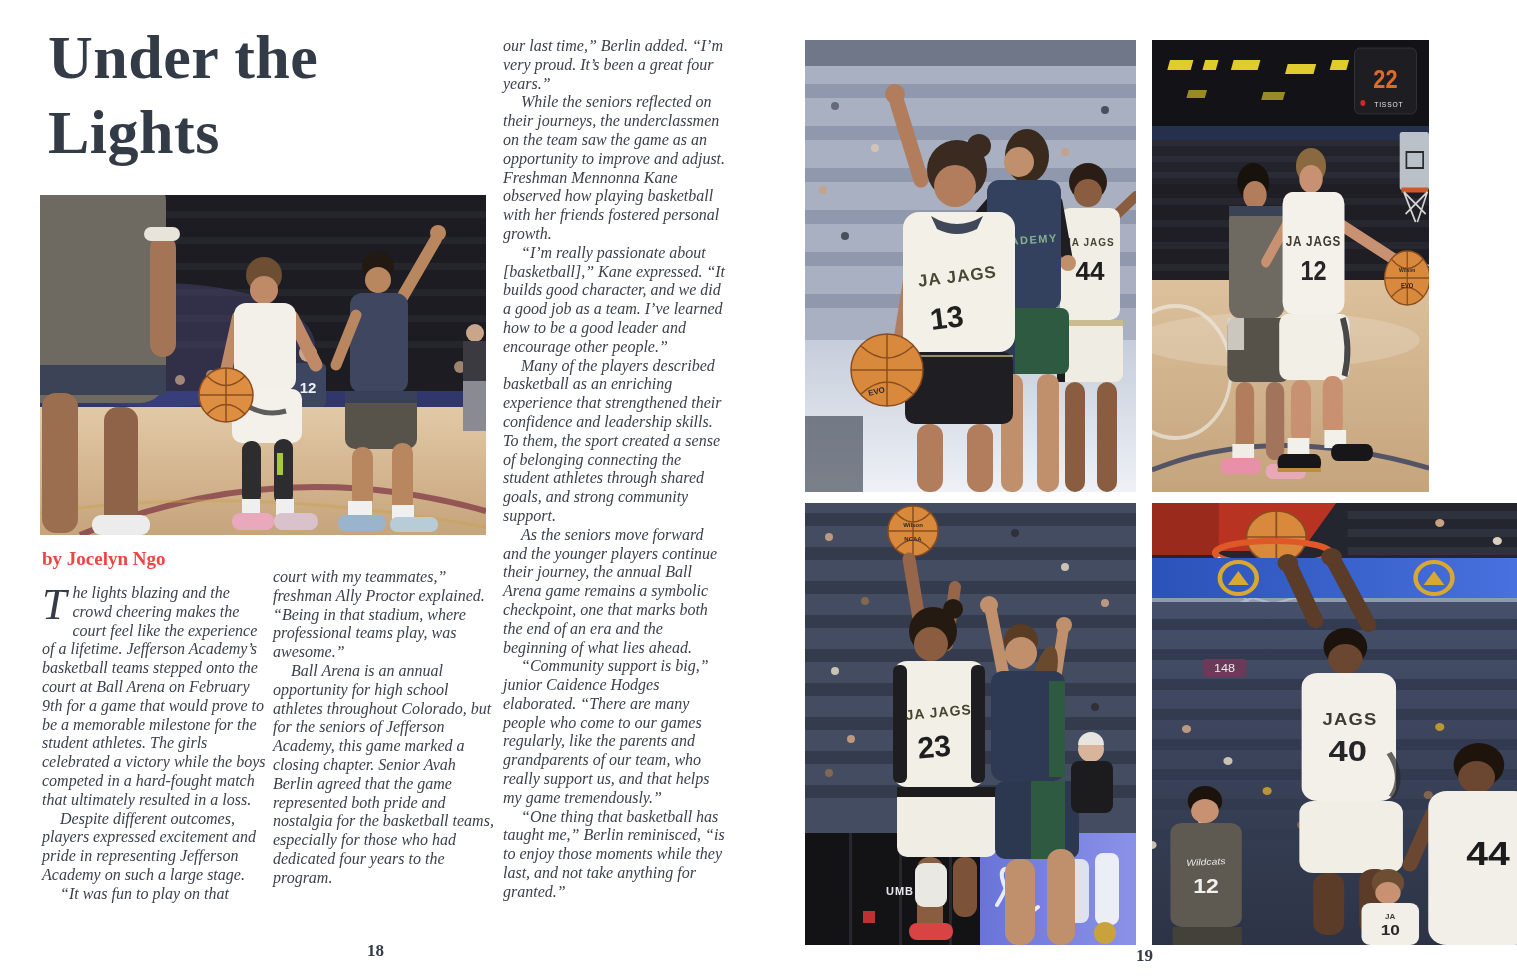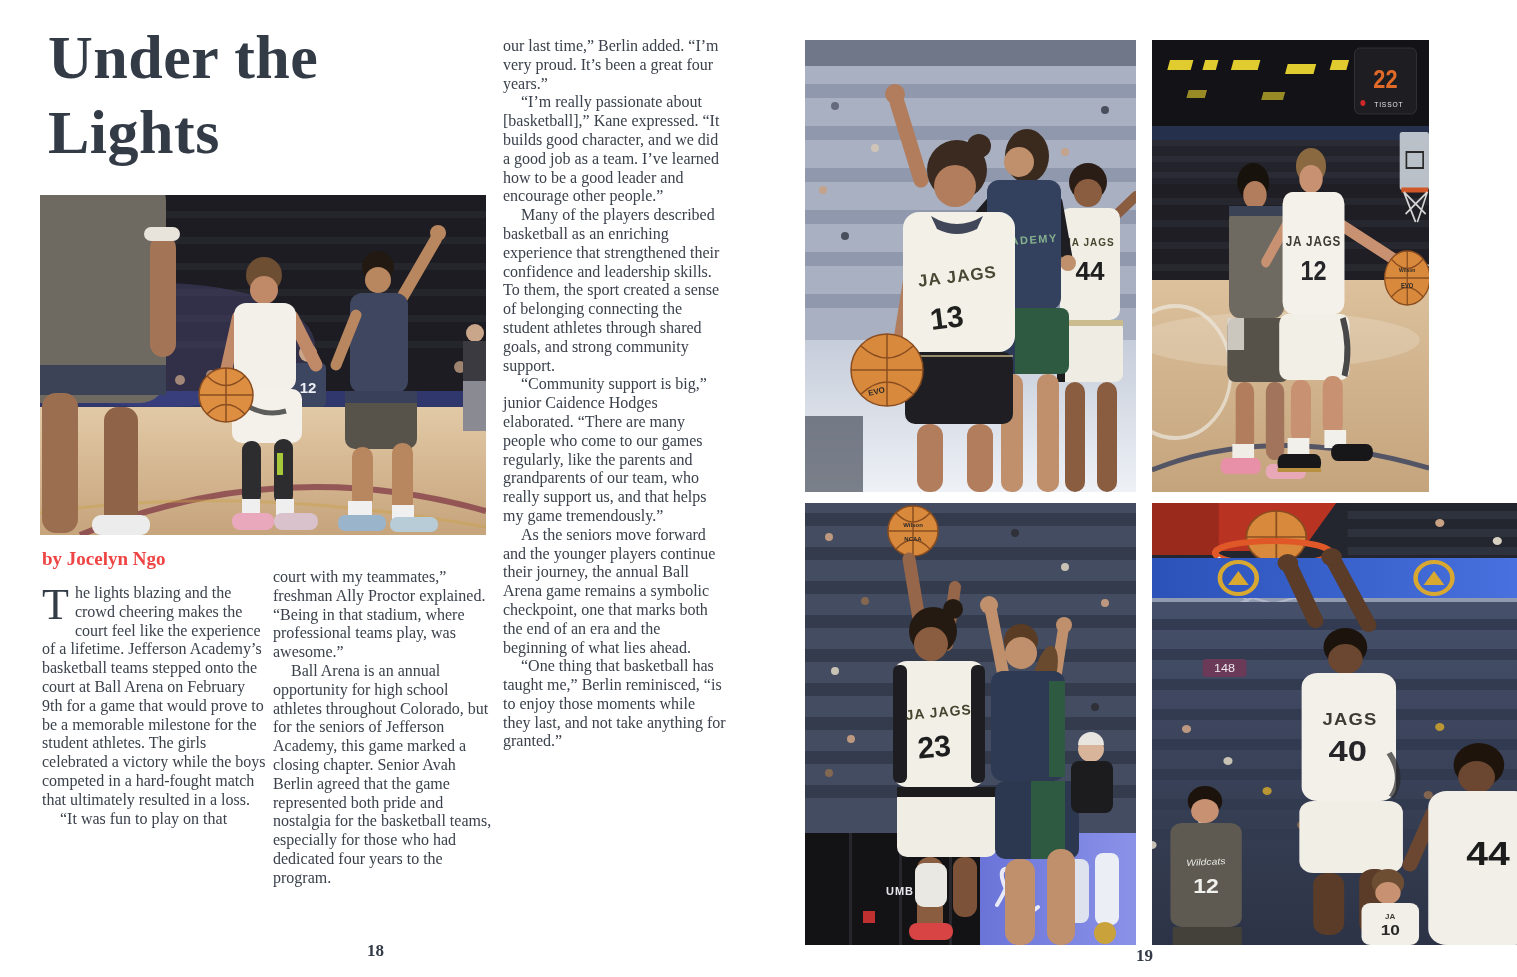--- a/index.html
+++ b/index.html
@@ -4,21 +4,21 @@
 <style>
   html,body{margin:0;padding:0;background:#ffffff;}
   body{width:1517px;height:977px;overflow:hidden;font-family:"Liberation Serif","DejaVu Serif",serif;}
   .spread{position:relative;width:1517px;height:977px;background:#fff;}
 
   .headline{position:absolute;left:48px;top:20px;width:400px;margin:0;
     font-size:62px;line-height:75px;font-weight:700;color:#333b47;letter-spacing:.5px;}
 
   .byline{position:absolute;left:42px;top:548px;font-size:19px;font-weight:700;color:#ef4444;}
 
-  .col{position:absolute;font-size:16px;line-height:18.8px;color:#3a414b;text-align:left;}
+  .col{position:absolute;font-size:16px;line-height:18.8px;color:#3a414b;text-align:left;font-style:italic;}
   .col p{margin:0;}
   .col p.ind{text-indent:18px;}
   .col1{left:42px;top:584px;width:224px;}
   .col2{left:273px;top:568px;width:223px;}
   .col3{left:503px;top:37px;width:223px;}
   .dropcap{float:left;font-size:44px;line-height:35px;padding:3px 6px 0 0;color:#333b47;font-weight:400;}
 
   .folio{position:absolute;font-size:17px;font-weight:700;color:#333b47;}
   .folio-left{left:367px;top:941px;}
   .folio-right{left:1136px;top:946px;}
@@ -128,34 +128,36 @@
           <rect x="423" y="146" width="23" height="40" fill="#3a3a40"></rect>
           <rect x="423" y="186" width="23" height="50" fill="#8a8a92"></rect>
         </g>
       </svg>
     </figure>
 
     <div class="byline">by Jocelyn Ngo</div>
 
     <div class="col col1">
       <p><span class="dropcap">T</span><span>he lights blazing and the crowd cheering makes the court feel like the experience of a lifetime. Jefferson Academy’s basketball teams stepped onto the court at Ball Arena on February 9th for a game that would prove to be a memorable milestone for the student athletes. The girls celebrated a victory while the boys competed in a hard-fought match that ultimately resulted in a loss.</span></p>
+      <p class="ind">Despite different outcomes, players expressed excitement and pride in representing Jefferson Academy on such a large stage.</p>
       <p class="ind">“It was fun to play on that</p>
     </div>
 
     <div class="col col2">
       <p>court with my teammates,” freshman Ally Proctor explained. “Being in that stadium, where professional teams play, was awesome.”</p>
       <p class="ind">Ball Arena is an annual opportunity for high school athletes throughout Colorado, but for the seniors of Jefferson Academy, this game marked a closing chapter. Senior Avah Berlin agreed that the game represented both pride and nostalgia for the basketball teams, especially for those who had dedicated four years to the program.</p>
     </div>
 
     <div class="col col3">
       <p>our last time,” Berlin added. “I’m very proud. It’s been a great four years.”</p>
+      <p class="ind">While the seniors reflected on their journeys, the underclassmen on the team saw the game as an opportunity to improve and adjust. Freshman Mennonna Kane observed how playing basketball with her friends fostered personal growth.</p>
       <p class="ind">“I’m really passionate about [basketball],” Kane expressed. “It builds good character, and we did a good job as a team. I’ve learned how to be a good leader and encourage other people.”</p>
       <p class="ind">Many of the players described basketball as an enriching experience that strengthened their confidence and leadership skills. To them, the sport created a sense of belonging connecting the student athletes through shared goals, and strong community support.</p>
+      <p class="ind">As the seniors move forward and the younger players continue their journey, the annual Ball Arena game remains a symbolic checkpoint, one that marks both the end of an era and the beginning of what lies ahead.</p>
       <p class="ind">“Community support is big,” junior Caidence Hodges elaborated. “There are many people who come to our games regularly, like the parents and grandparents of our team, who really support us, and that helps my game tremendously.”</p>
-      <p class="ind">As the seniors move forward and the younger players continue their journey, the annual Ball Arena game remains a symbolic checkpoint, one that marks both the end of an era and the beginning of what lies ahead.</p>
       <p class="ind">“One thing that basketball has taught me,” Berlin reminisced, “is to enjoy those moments while they last, and not take anything for granted.”</p>
     </div>
 
     <div class="folio folio-left">18</div>
   </section>
 
   <section>
 
     <figure class="photo" id="photo-girls">
       <svg viewBox="0 0 331 452" preserveAspectRatio="none">

